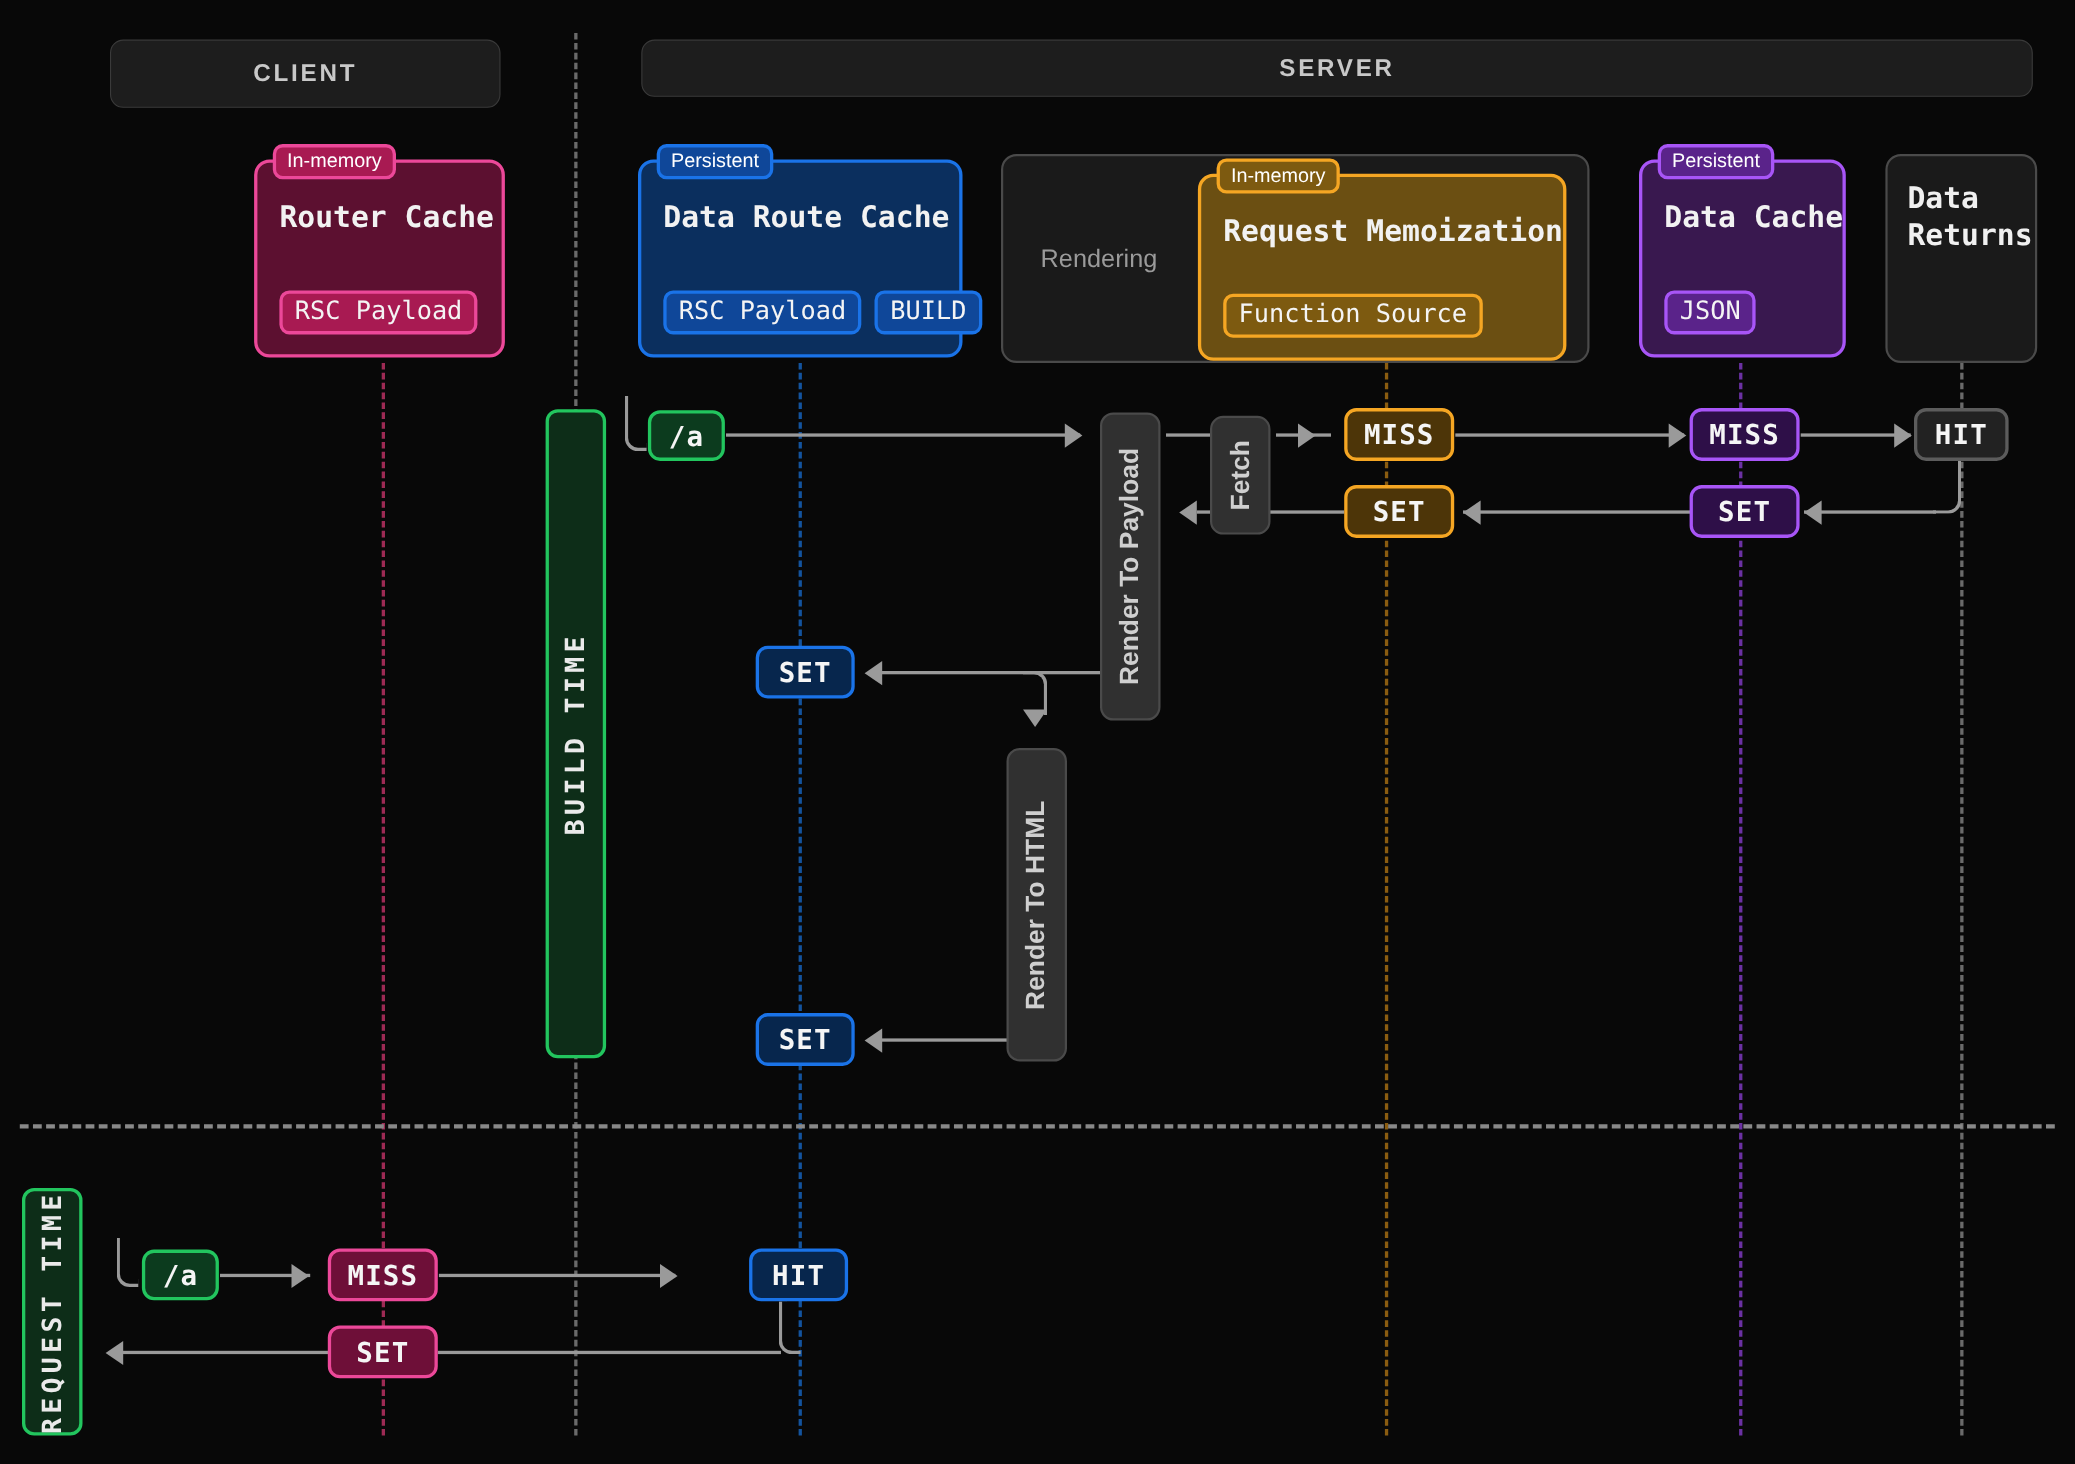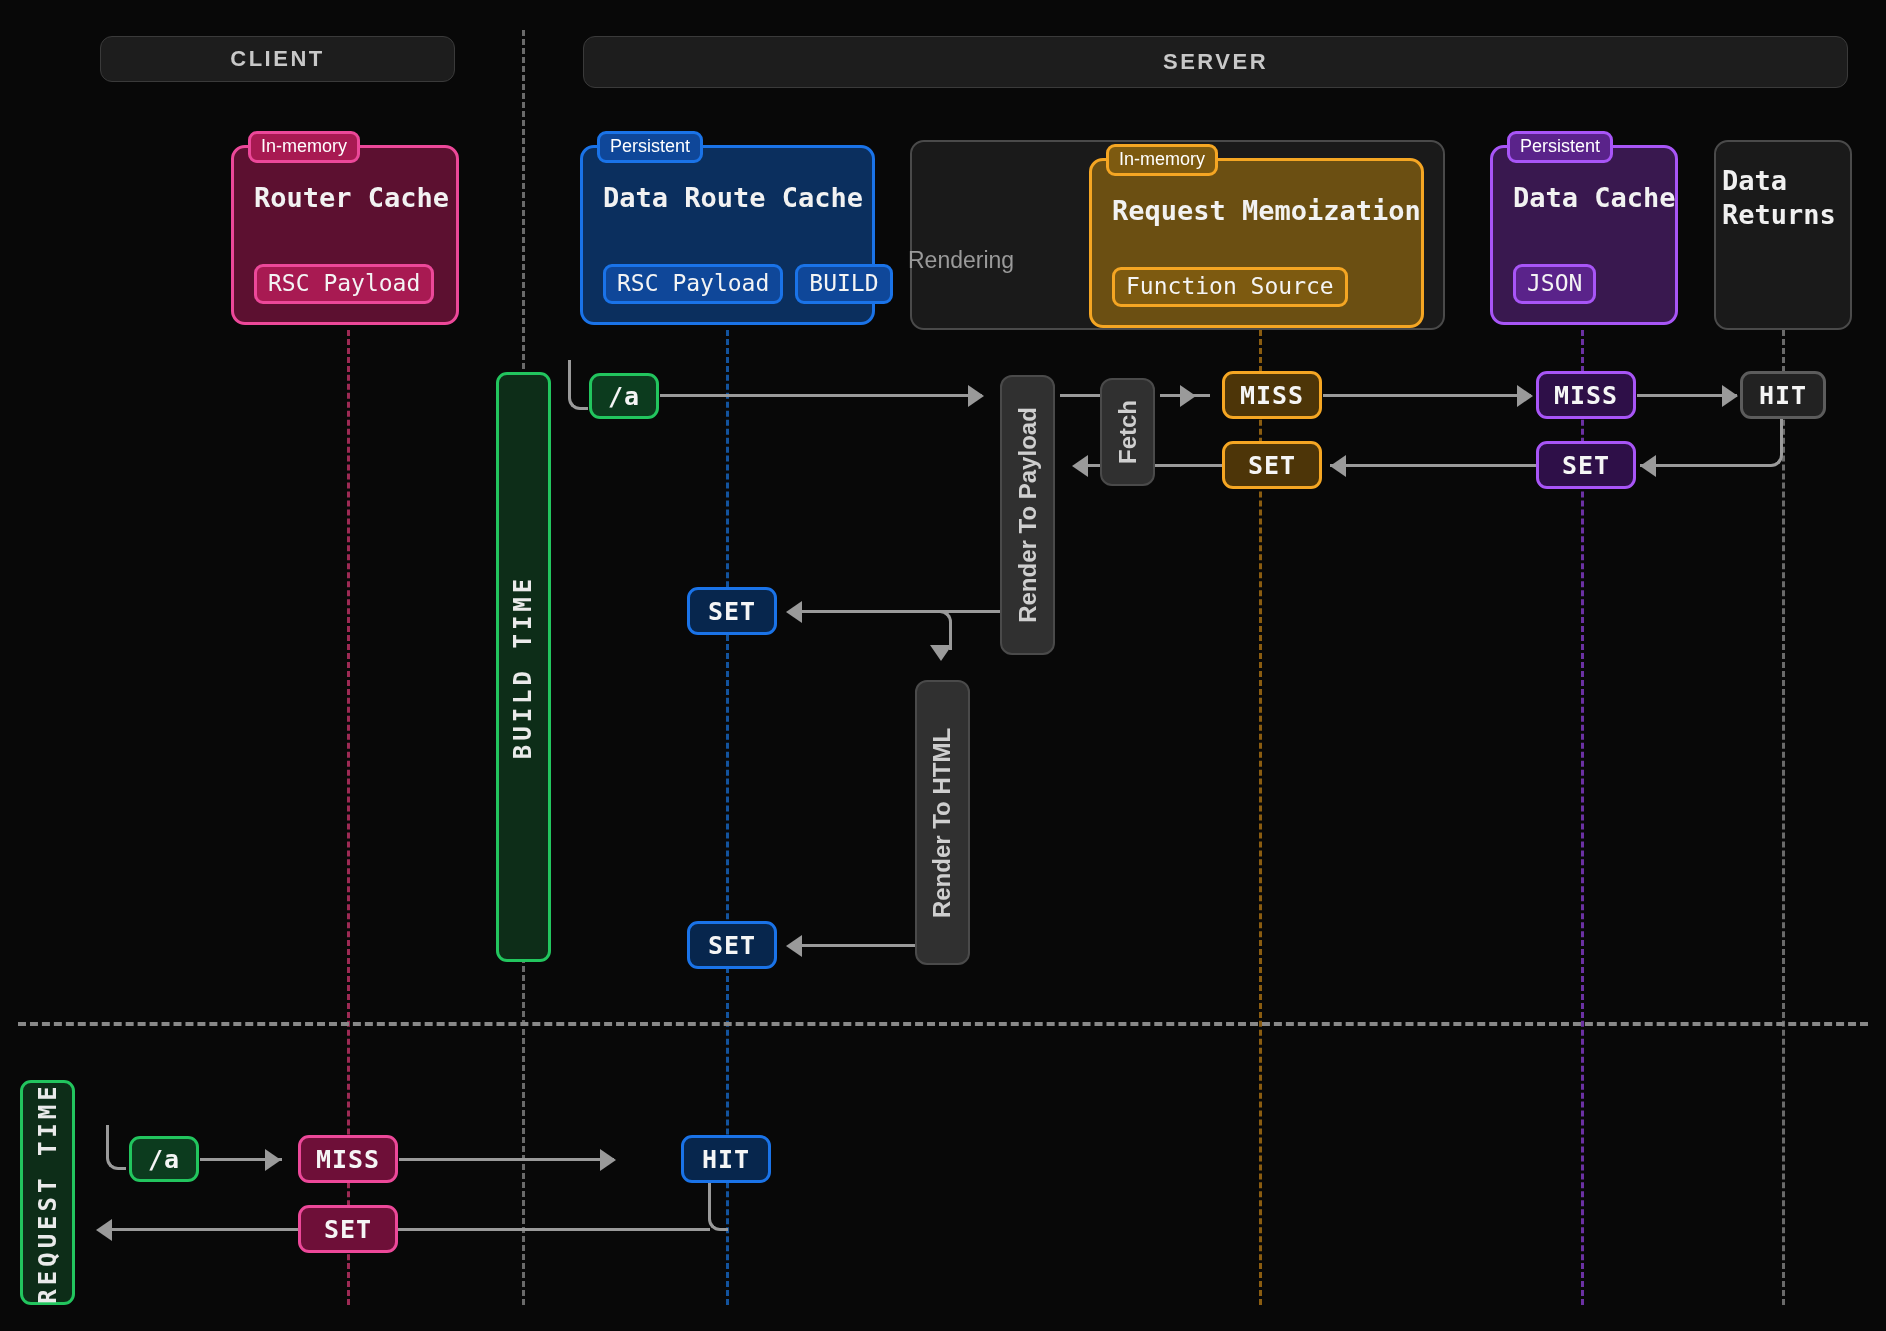--- a/index.html
+++ b/index.html
@@ -63,21 +63,21 @@
   .purple > .tag, .purple .chip { border-color:#a855f7; background:#5a238a; }
 
   
   .graybox {
     position: absolute;
     border: 2px solid #4a4a4a;
     background: #1a1a1a;
     border-radius: 14px;
   }
   .graybox.src {
-    padding: 22px 6px;
+    padding: 22px 18px;
     color: #f0f0f0; font-size: 27px; font-weight: 700; line-height: 1.25;
   }
   .rendering-label {
     position: absolute;
     color: #9a9a9a; font-size: 23px;
     font-family: "Liberation Sans", sans-serif;
   }
 
   
   .badge {
@@ -145,21 +145,21 @@
   .hdivider {
     position: absolute; left: 18px; right: 18px;
     border-top: 4px dashed #888;
   }
 </style>
 </head>
 <body>
 
 <div id="stage">
 
-  <div class="lane-header" style="left:100px; top:36px; width:355px; height:46px;">
+  <div class="lane-header" style="left:100px; top:36px; width:355px; height:62px;">
     <span>CLIENT</span>
   </div>
   <div class="lane-header" style="left:583px; top:36px; width:1265px; height:52px;">
     <span>SERVER</span>
   </div>
 
   <div class="lifeline" style="left:522px; top:30px; height:1275px; border-color:#6a6a6a;"></div>
   <div class="lifeline" style="left:347px; top:330px; height:975px; border-color:#9d2a54;"></div>
   <div class="lifeline" style="left:726px; top:330px; height:975px; border-color:#13539d;"></div>
   <div class="lifeline" style="left:1259px; top:330px; height:975px; border-color:#8a5c10;"></div>
@@ -177,21 +177,21 @@
   <div class="cachebox blue" style="left:580px; top:145px; width:295px; height:180px;">
     <div class="tag">Persistent</div>
     <div class="title">Data Route Cache</div>
     <div class="chiprow">
       <div class="chip">RSC Payload</div>
       <div class="chip">BUILD</div>
     </div>
   </div>
 
   <div class="graybox" style="left:910px; top:140px; width:535px; height:190px;"></div>
-  <div class="rendering-label" style="left:908px; top:222px;margin-top:25px;">Rendering</div>
+  <div class="rendering-label" style="left:946px; top:222px;">Rendering</div>
 
   <div class="cachebox amber" style="left:1089px; top:158px; width:335px; height:170px;">
     <div class="tag">In-memory</div>
     <div class="title">Request Memoization</div>
     <div class="chiprow">
       <div class="chip">Function Source</div>
     </div>
   </div>
 
   <div class="cachebox purple" style="left:1490px; top:145px; width:188px; height:180px;">

